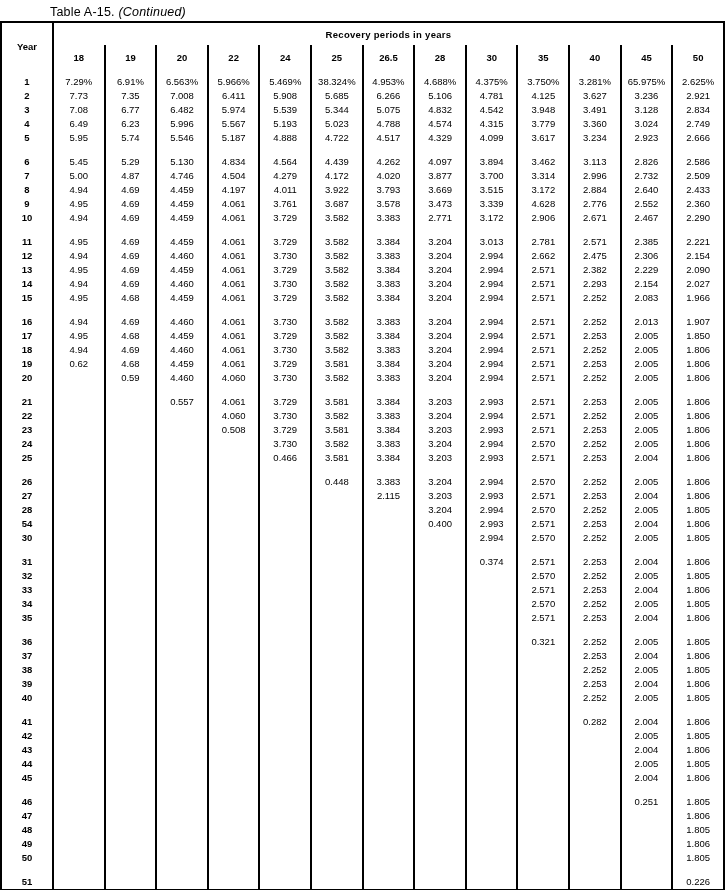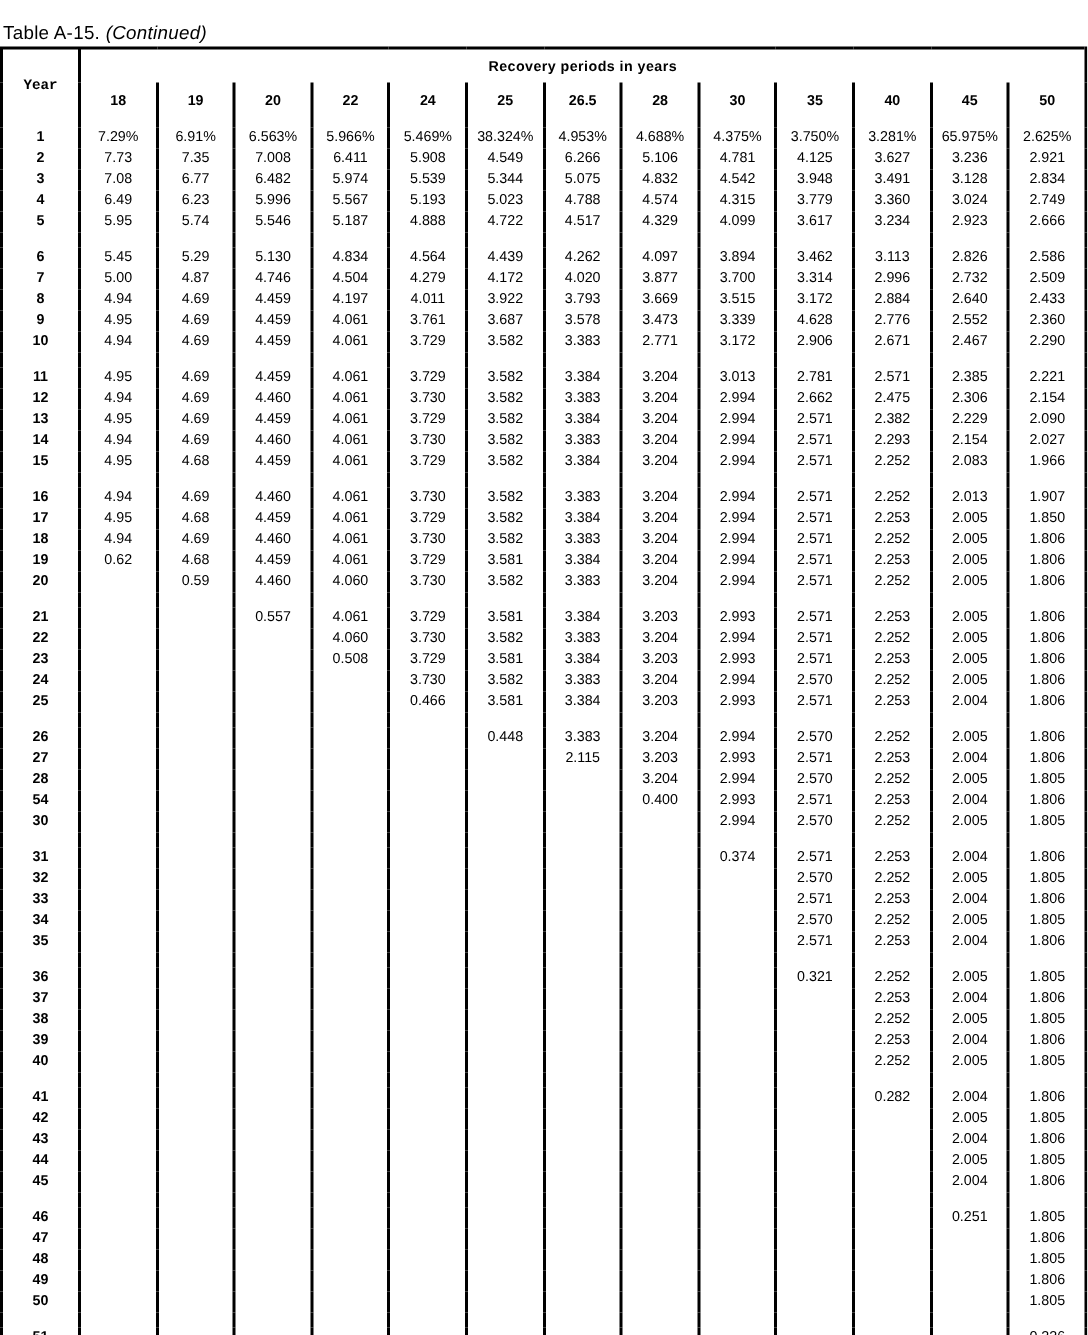--- a/index.html
+++ b/index.html
@@ -12,23 +12,24 @@
     height: 890px;
     background: #ffffff;
     color: #000000;
     font-family: "Liberation Sans", "DejaVu Sans", sans-serif;
     overflow: hidden;
     box-sizing: border-box;
   }
   .page-title {
     font-size: 12.5px;
     line-height: 17px;
-    padding: 14px 0 0 2px;
+    padding: 4px 0 0 2px;
     letter-spacing: 0.2px;
     white-space: nowrap;
+    margin-left: 48px;
   }
   .page-title .title-suffix {
     font-style: italic;
   }
   table.rate-table {
     border-collapse: collapse;
     table-layout: fixed;
     width: 725px;
     margin: 0;
   }
@@ -56,21 +57,20 @@
     border-bottom: none;
   }
   
   thead th {
     border-bottom: 2px solid #000000;
     font-weight: bold;
   }
   th.year-header {
     width: 50px;
     font-size: 10px;
-    font-family: Liberation Mono, monospace;
   }
   th.group-header {
     height: 22px;
     font-size: 10px;
     letter-spacing: 0.3px;
   }
   th.period-header {
     height: 25px;
     font-size: 10px;
   }
@@ -158,21 +158,21 @@
           <td class="value-cell">65.975%</td>
           <td class="value-cell">2.625%</td>
         </tr>
         <tr>
           <td class="year-cell">2</td>
           <td class="value-cell">7.73</td>
           <td class="value-cell">7.35</td>
           <td class="value-cell">7.008</td>
           <td class="value-cell">6.411</td>
           <td class="value-cell">5.908</td>
-          <td class="value-cell">4.549</td>
+          <td class="value-cell">5.685</td>
           <td class="value-cell">6.266</td>
           <td class="value-cell">5.106</td>
           <td class="value-cell">4.781</td>
           <td class="value-cell">4.125</td>
           <td class="value-cell">3.627</td>
           <td class="value-cell">3.236</td>
           <td class="value-cell">2.921</td>
         </tr>
         <tr>
           <td class="year-cell">3</td>

